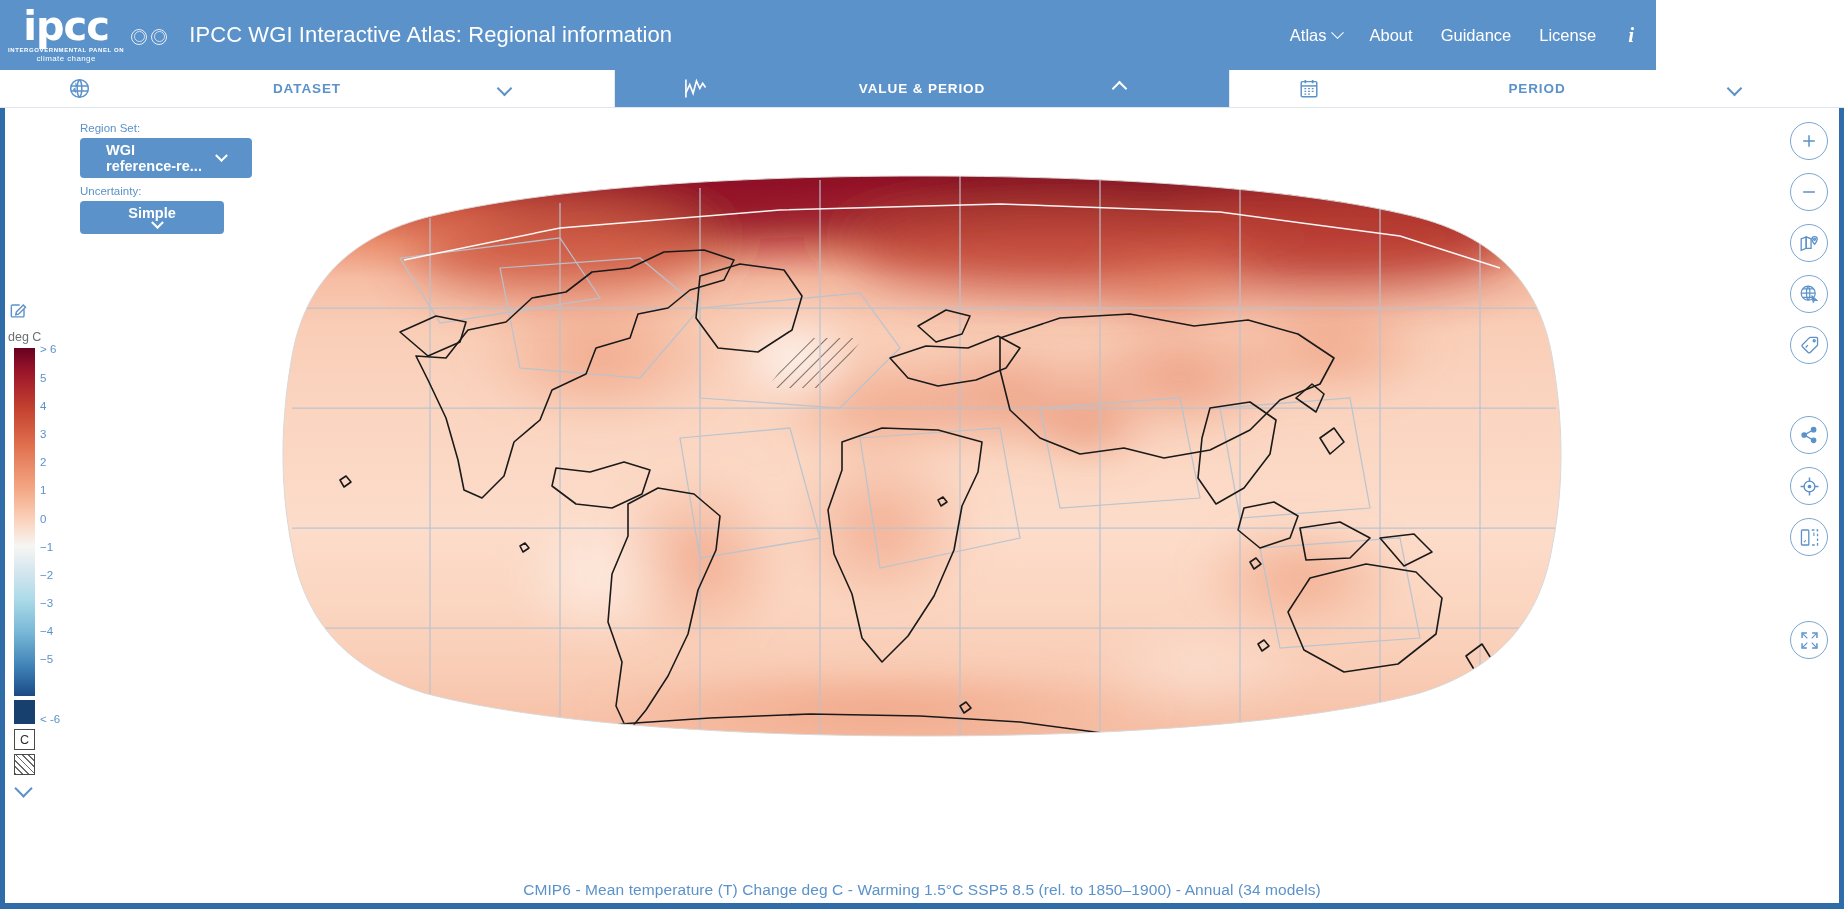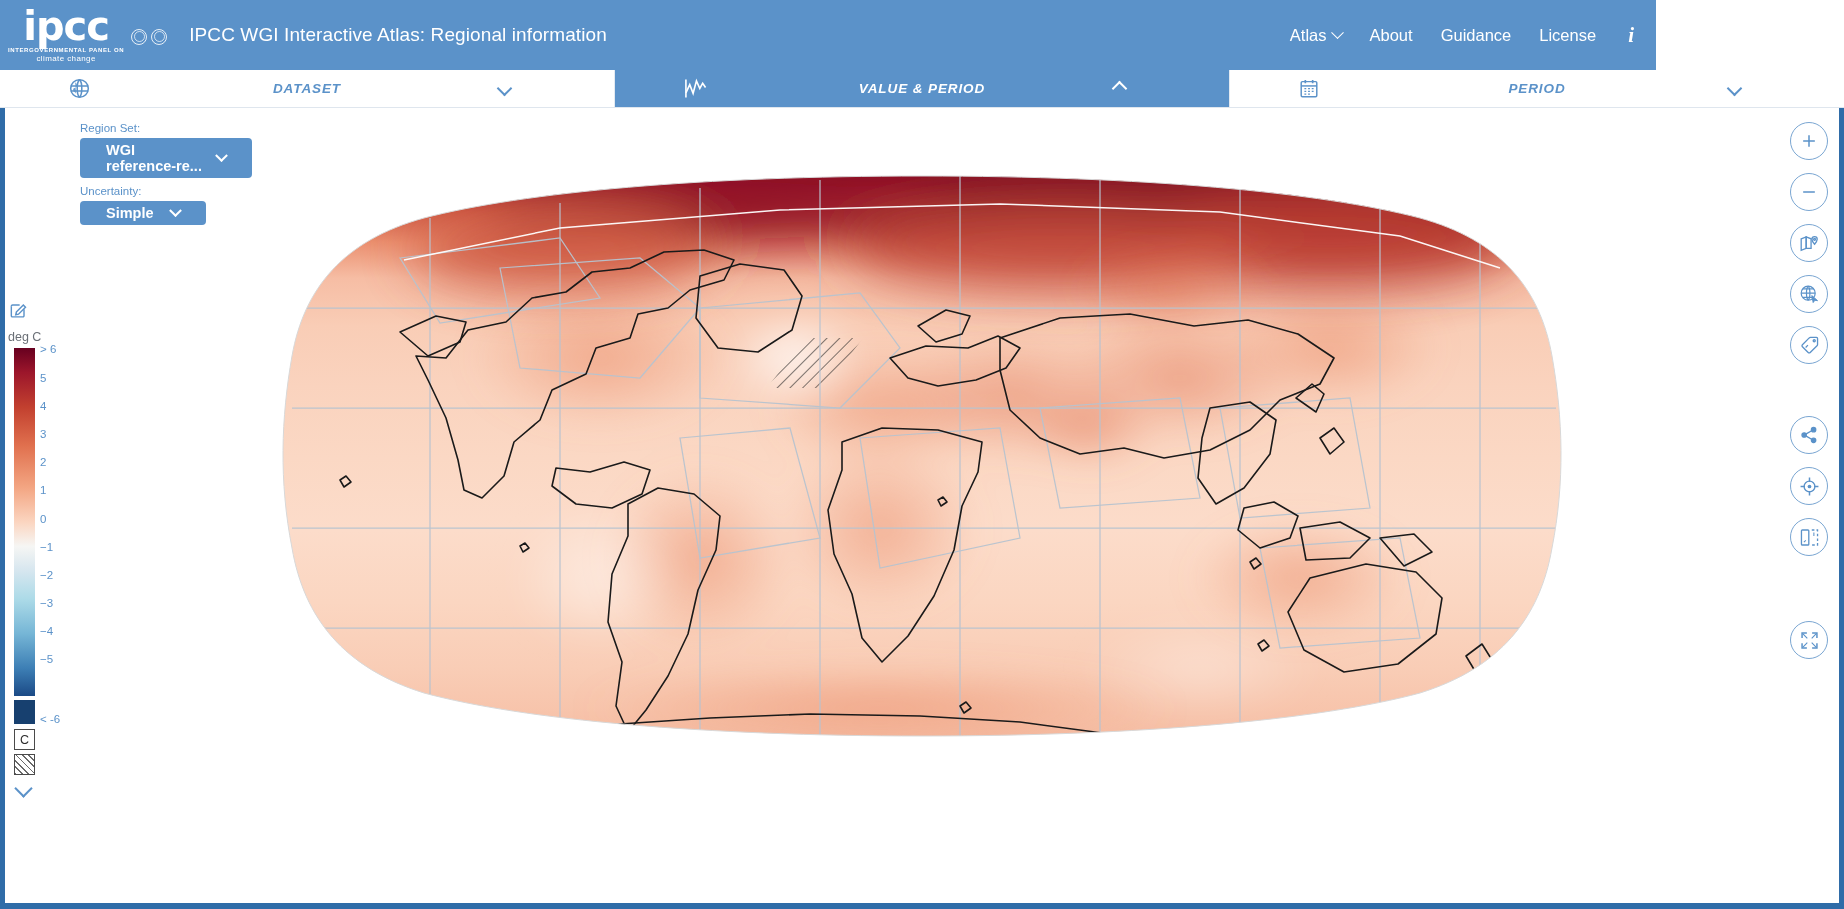--- a/index.html
+++ b/index.html
@@ -46,21 +46,21 @@
     display: flex; align-items: center; justify-content: center;
     position: relative;
   }
   .un-circle::after {
     content: ""; position: absolute;
     width: 9px; height: 9px; border-radius: 50%;
     border: 1px solid rgba(255,255,255,0.7);
   }
   .app-title {
     margin-left: 22px;
-    font-size: 19px; color: #ffffff; font-weight: 400;
+    font-size: 22px; color: #ffffff; font-weight: 400;
     letter-spacing: 0.1px;
   }
   .nav {
     margin-left: auto; display: flex; align-items: center;
     gap: 28px; margin-right: 22px;
   }
   .nav-item {
     color: #ffffff; font-size: 16.5px; cursor: pointer;
     display: flex; align-items: center; gap: 6px; white-space: nowrap;
   }
@@ -75,21 +75,20 @@
     font-size: 21px; color: #ffffff; cursor: pointer;
     margin-left: 4px;
   }
 
   
   .tabbar {
     position: absolute; top: 70px; left: 0;
     width: 1844px; height: 38px;
     display: flex; background: #e5e5e5;
     border-bottom: 1px solid #dfe6ee;
-    font-style: italic;
   }
   .tab {
     flex: 1; display: flex; align-items: center; justify-content: center;
     gap: 0; position: relative; cursor: pointer;
     border-right: 1px solid #e3eaf2;
     background: #ffffff;
   }
   .tab:last-child { border-right: none; }
   .tab.active { background: #5b92c9; }
   .tab-icon {
@@ -135,21 +134,21 @@
   .ctl-label {
     font-size: 11.5px; color: #5b92c9; margin-bottom: 3px; line-height: 13px;
   }
   .dropdown {
     background: #5b92c9; border-radius: 4px;
     display: flex; align-items: center; justify-content: space-between;
     padding: 4px 26px; color: #ffffff; cursor: pointer;
     font-size: 14.5px; font-weight: 700; margin-bottom: 7px;
   }
   .dd-region { width: 172px; }
-  .dd-uncert { width: 126px; }
+  .dd-uncert { width: 144px; flex-direction: column; }
   .dd-chev {
     width: 9px; height: 9px; margin-left: 10px; flex: none;
     border-right: 2.2px solid #fff; border-bottom: 2.2px solid #fff;
     transform: rotate(45deg) translate(-2px,-2px);
   }
 
   
   .legend {
     position: absolute; left: 8px; top: 192px; z-index: 20;
     width: 58px;
@@ -622,14 +621,15 @@
     <div class="tool-gap-sm"></div>
 
     <div class="tool-btn">
       <svg width="21" height="21" viewBox="0 0 24 24" stroke="currentColor" stroke-width="1.7" fill="none">
         <path d="M3.5 9V3.5H9M15 3.5h5.5V9M20.5 15v5.5H15M9 20.5H3.5V15"></path>
         <path d="M9.5 14.5l-5 5M14.5 9.5l5-5M9.5 9.5l-5-5M14.5 14.5l5 5" stroke-width="1.3"></path>
       </svg>
     </div>
   </div>
 
+  <div class="caption">CMIP6 - Mean temperature (T) Change deg C - Warming 1.5°C SSP5 8.5 (rel. to 1850–1900) - Annual (34 models)</div>
   <div class="caption-rule"></div>
 </div>
 
 </body></html>

